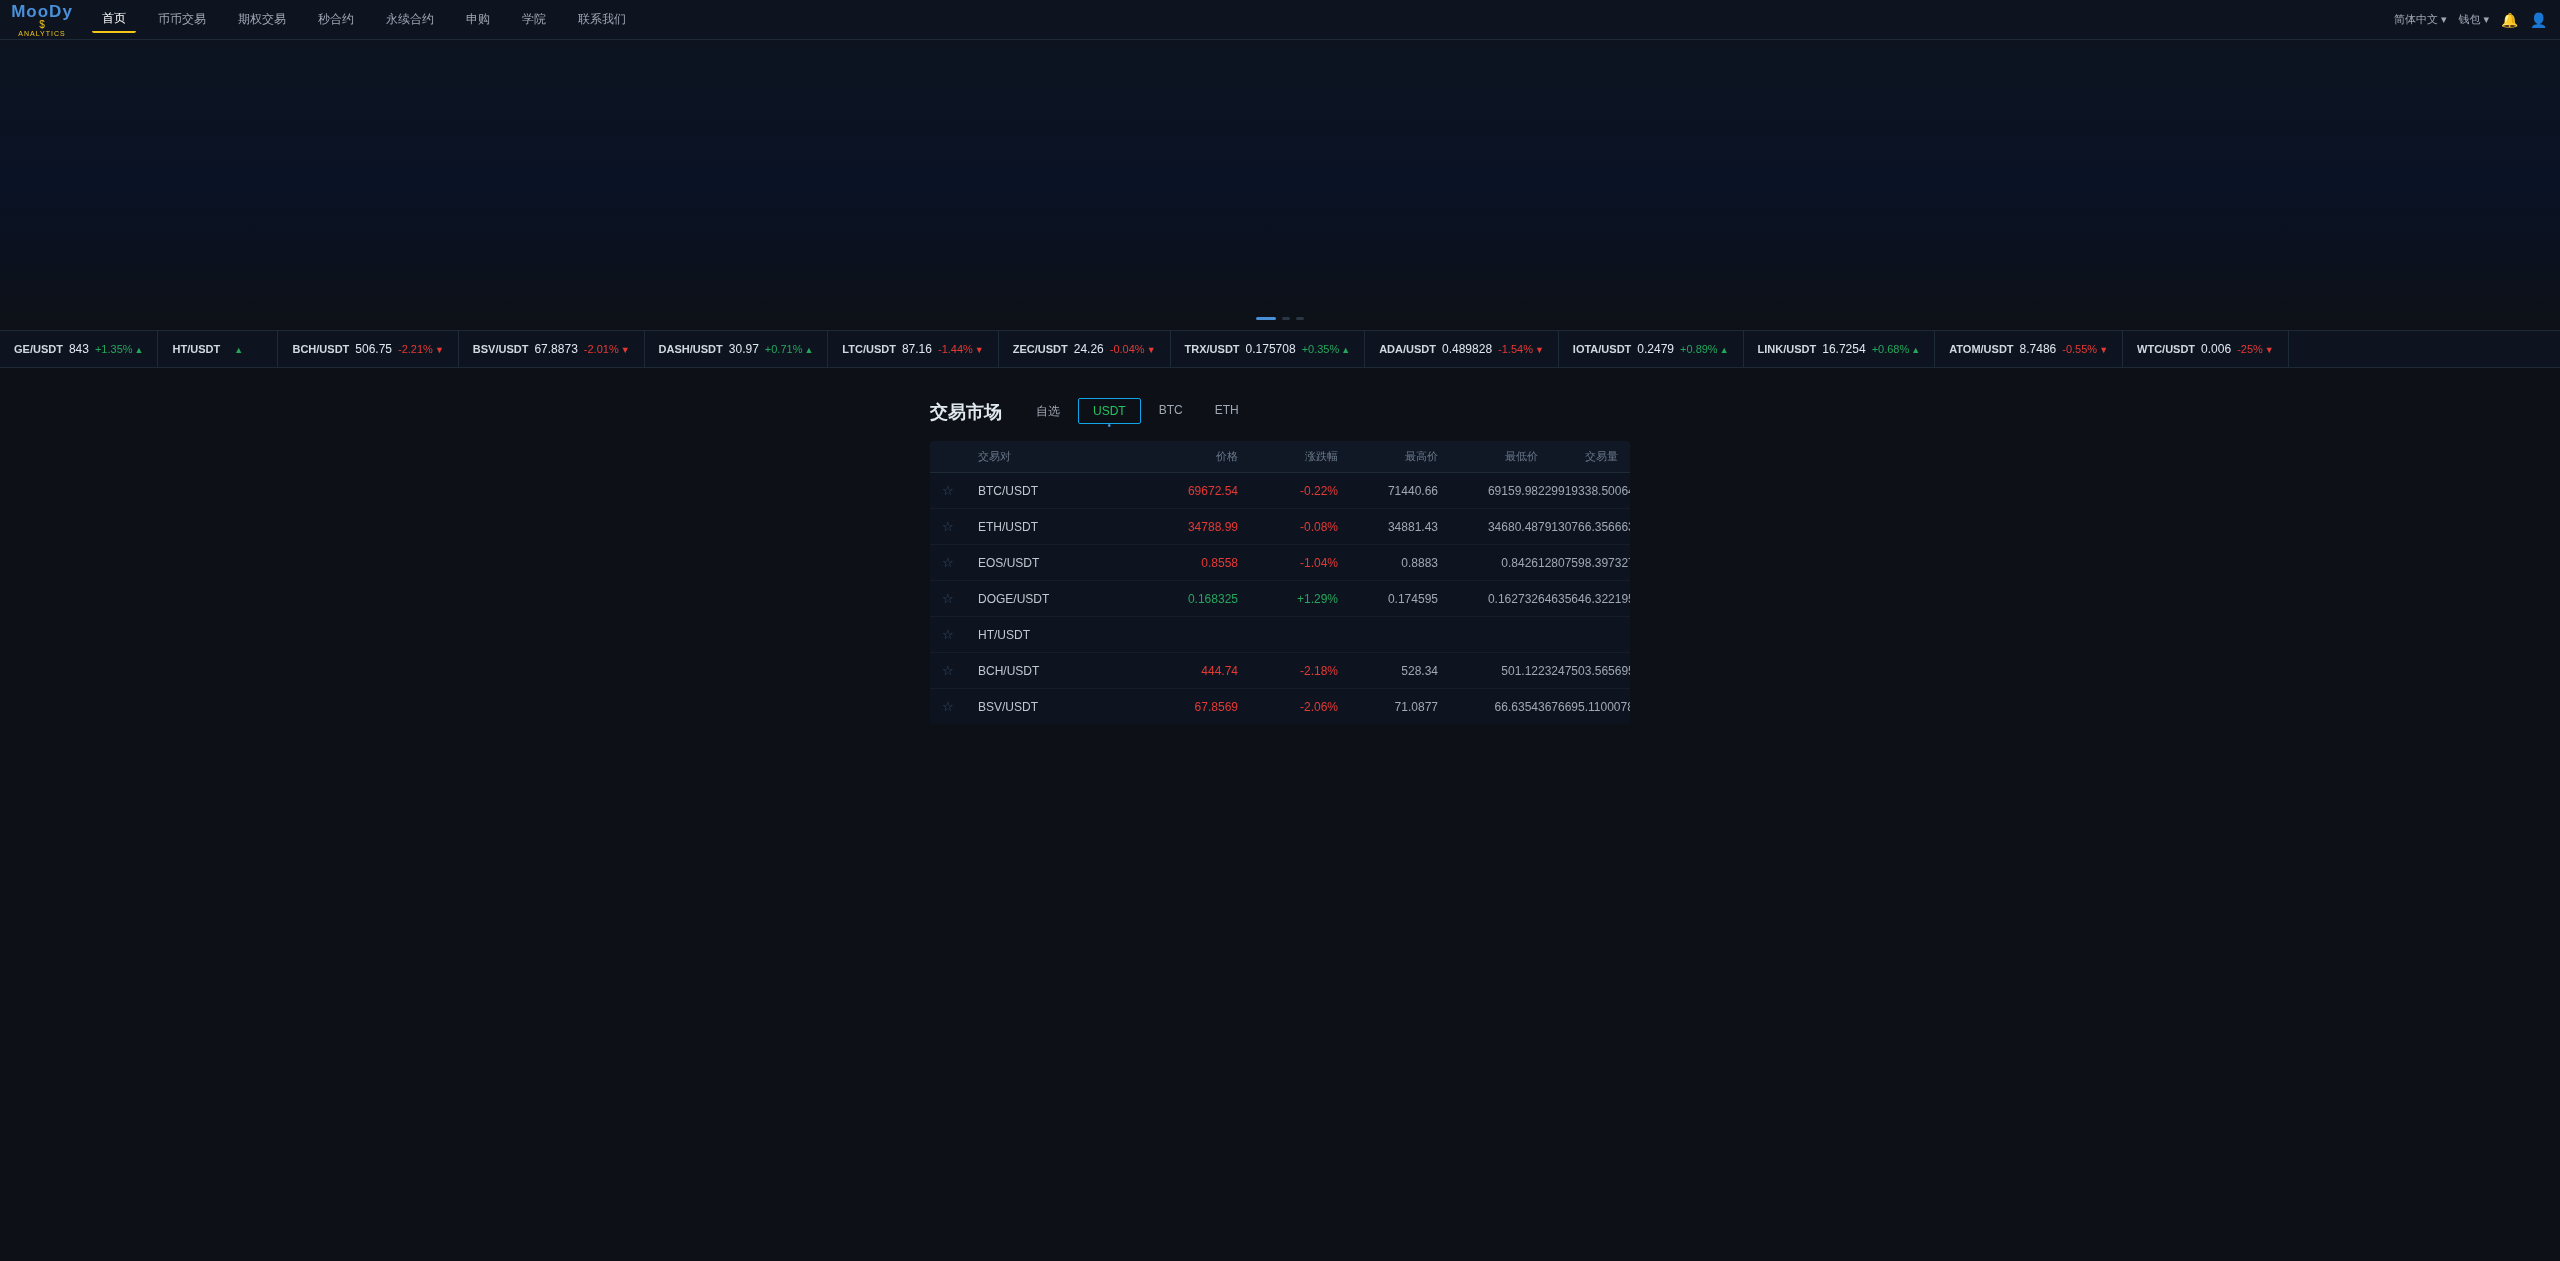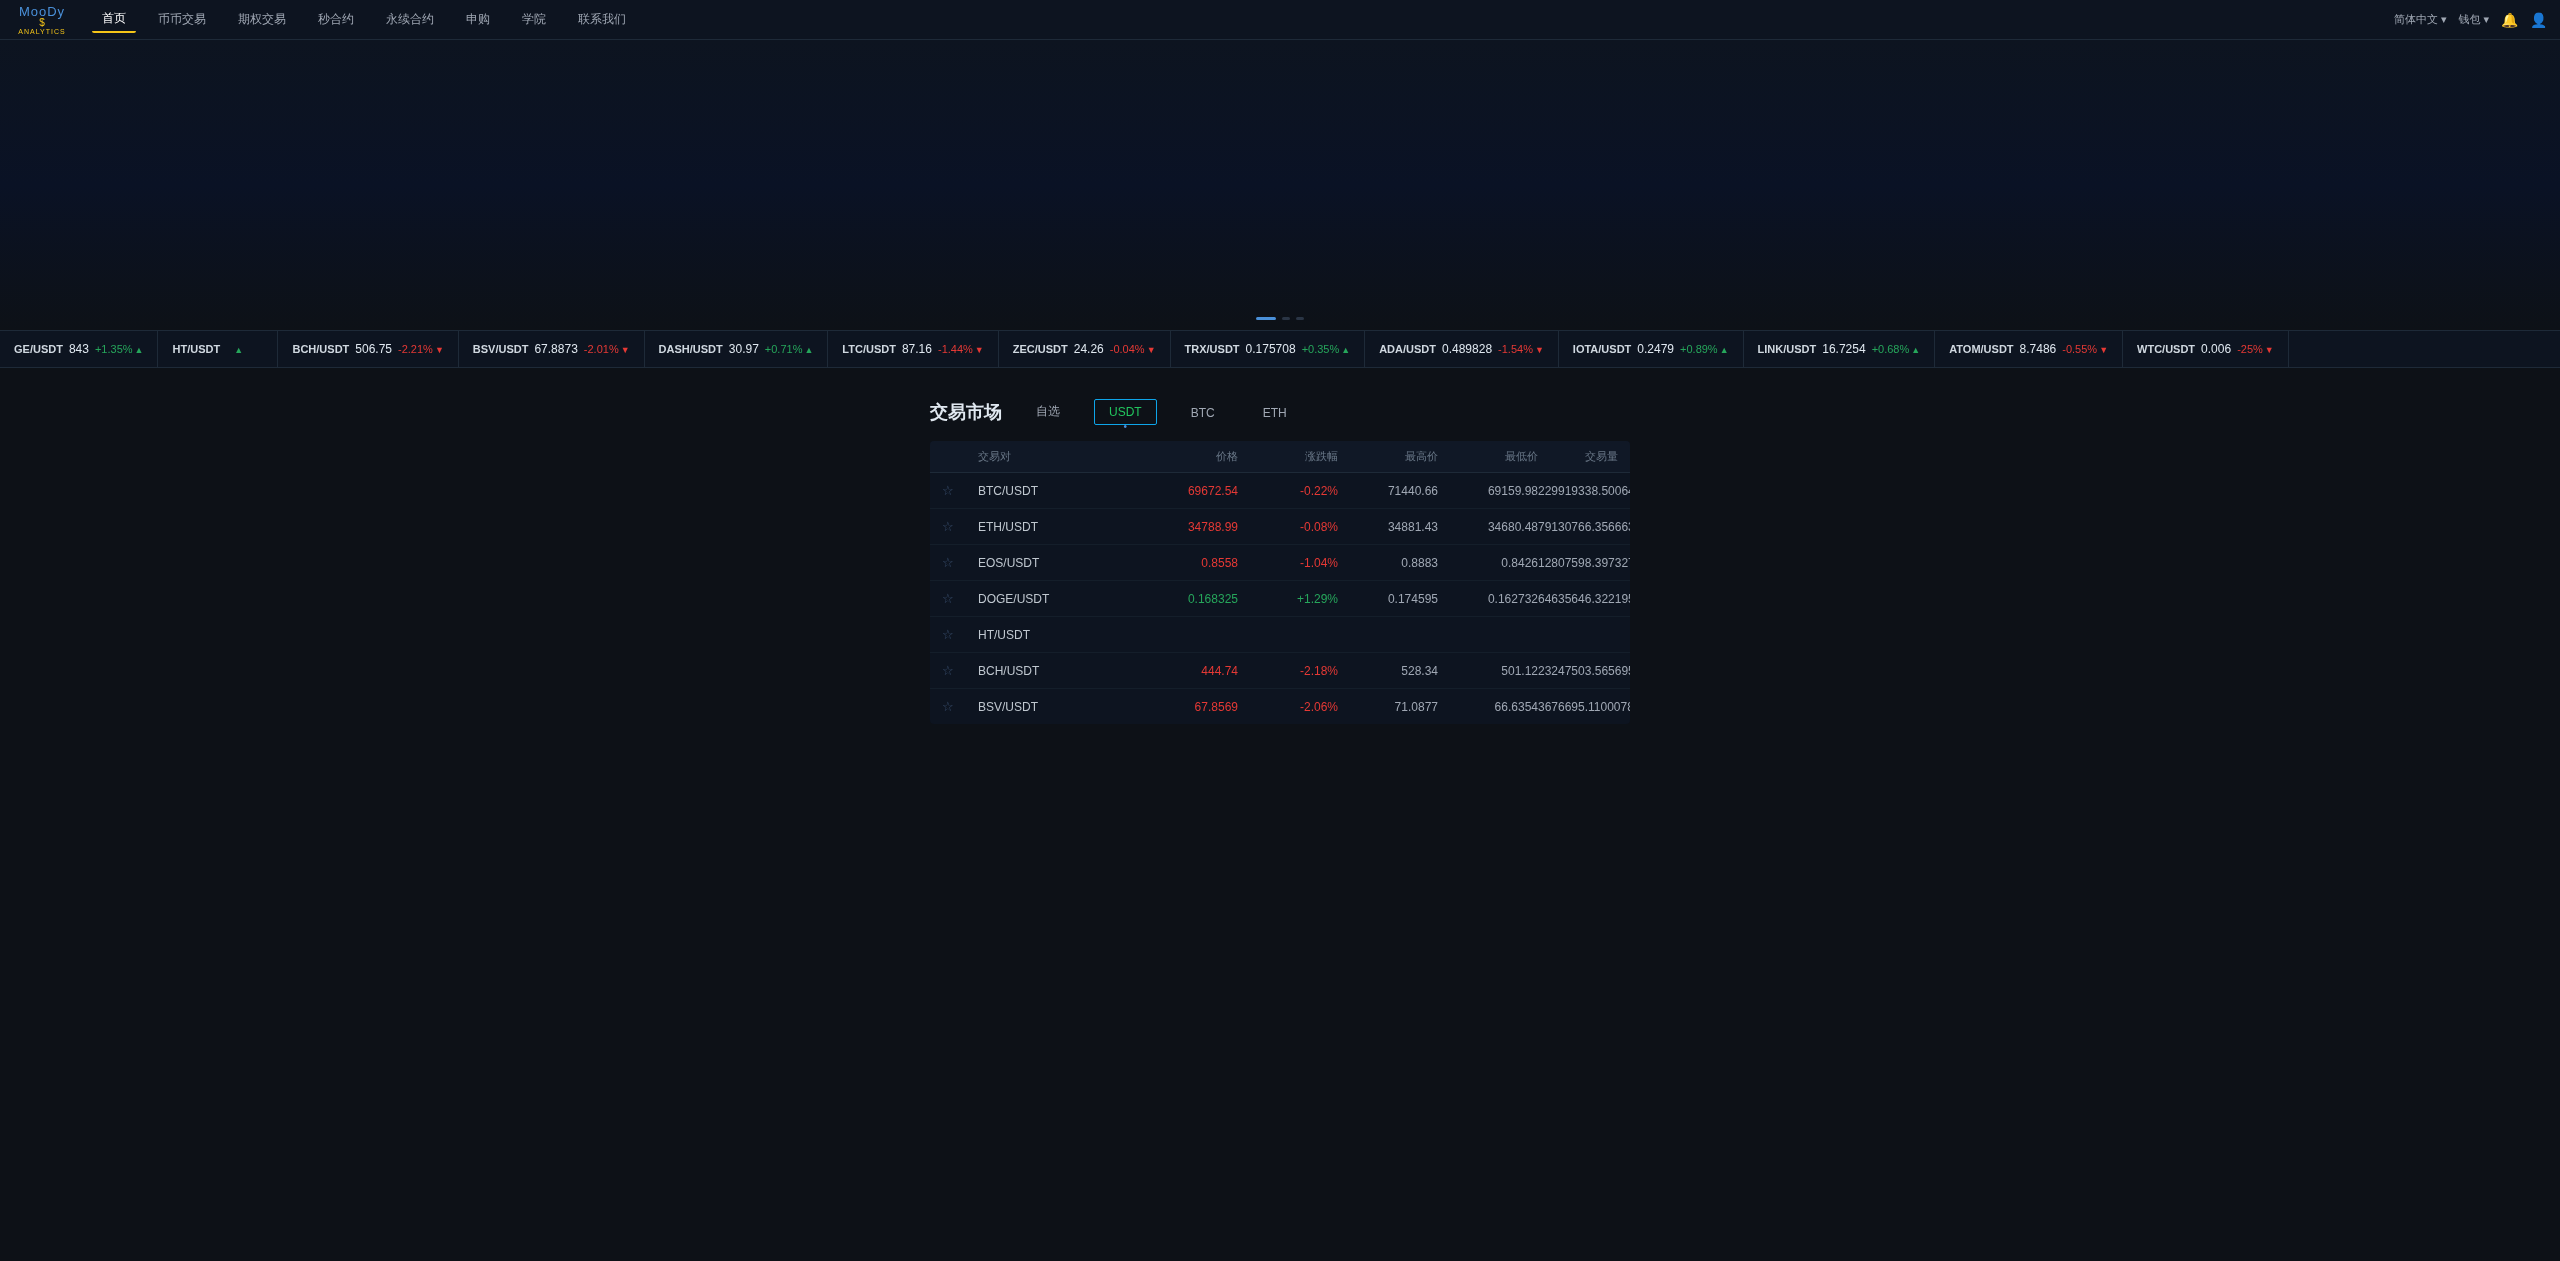--- a/index.html
+++ b/index.html
@@ -26,22 +26,22 @@
     .logo-wrap {
       display: flex;
       flex-direction: column;
       align-items: center;
       justify-content: center;
       margin-right: 20px;
       width: 60px;
       line-height: 1;
     }
     .logo-moody {
-      font-size: 13px;
-      font-weight: normal;
+      font-size: 17px;
+      font-weight: bold;
       color: #4a90d9;
       letter-spacing: 1px;
     }
     .logo-analytics {
       font-size: 7px;
       color: #f5c518;
       letter-spacing: 1px;
     }
     .logo-dollar {
       font-size: 10px;
@@ -181,22 +181,22 @@
       margin-bottom: 16px;
       width: 700px;
     }
     .market-title {
       font-size: 18px;
       font-weight: bold;
       color: #e0e8f0;
     }
     .market-tabs {
       display: flex;
-      align-items: flex-end;
-      gap: 20px;
+      align-items: flex-start;
+      gap: 4px;
     }
     .market-tab {
       padding: 5px 14px;
       font-size: 12px;
       color: #a0a8b4;
       cursor: pointer;
       border-radius: 2px;
     }
     .market-tab.active {
       border: 1px solid #0ea5e9;

